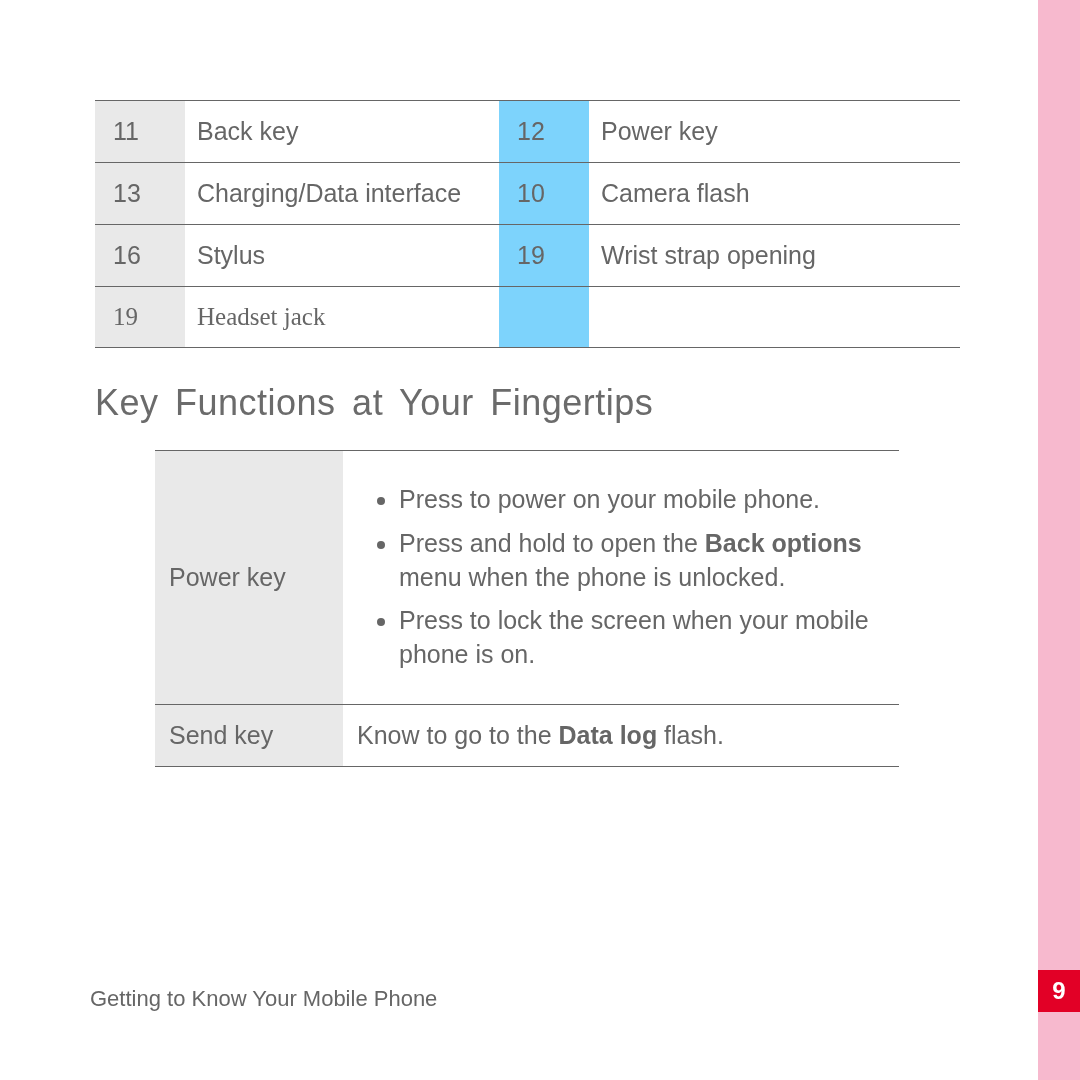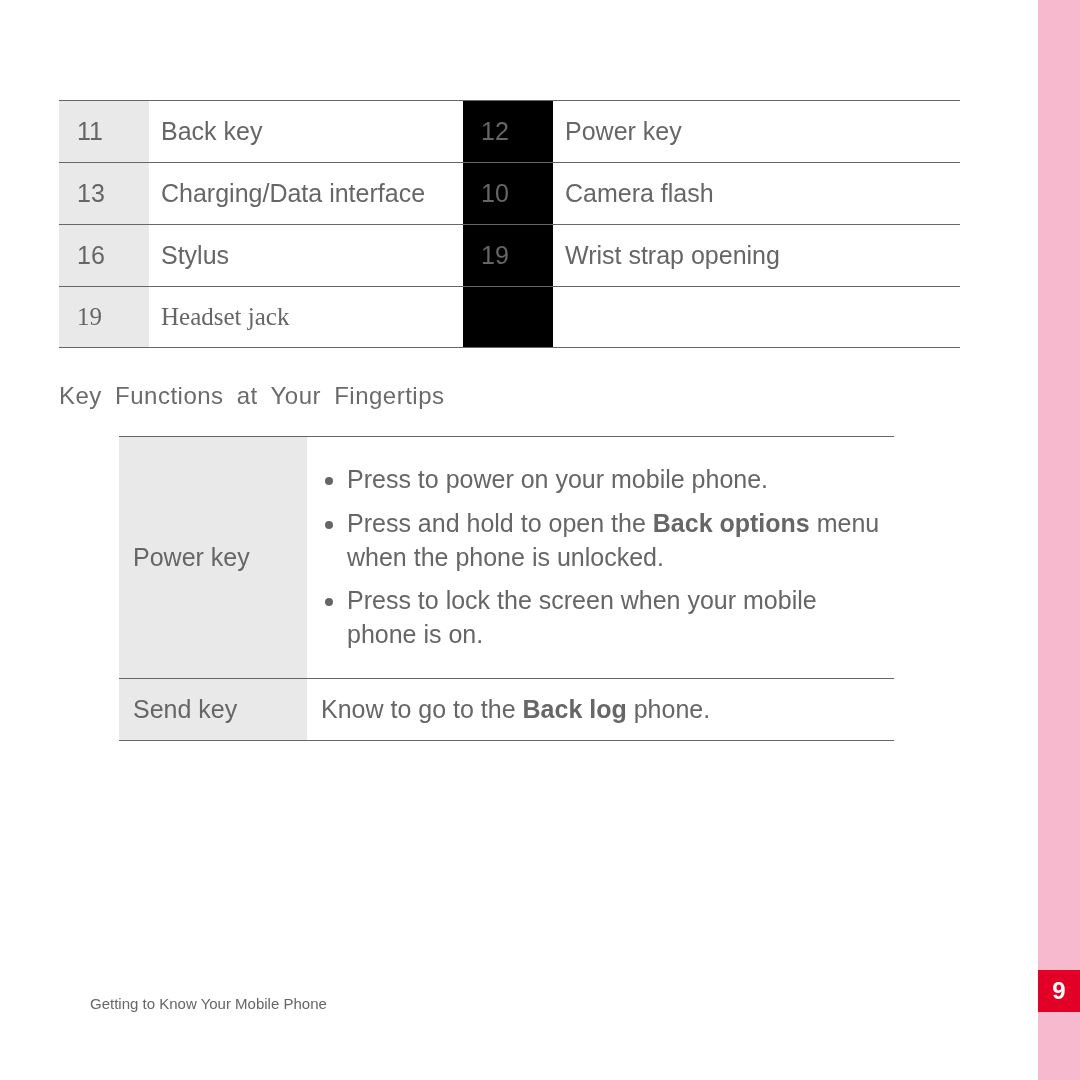--- a/index.html
+++ b/index.html
@@ -31,50 +31,50 @@
     font-size: 24px;
     font-weight: bold;
     display: flex;
     align-items: center;
     justify-content: center;
   }
   .footer-text {
     position: absolute;
     left: 90px;
     bottom: 68px;
-    font-size: 15px;
+    font-size: 22px;
     color: #666666;
   }
   .content {
-    padding: 100px 120px 0 59px;
+    padding: 100px 120px 0 95px;
   }
   
   table.parts {
     border-collapse: collapse;
     width: 100%;
     font-size: 25px;
     color: #666;
   }
   table.parts tr { border-top: 1.5px solid #666; }
   table.parts tr:last-child { border-bottom: 1.5px solid #666; font-family: Liberation Serif, serif; }
   table.parts td { padding: 16px 12px; vertical-align: middle; }
   table.parts td.num {
     background: #e9e9e9;
     width: 60px;
     text-align: left;
     padding-left: 18px;
   }
   table.parts td.label { width: 290px; }
   table.parts td.num2 {
-    background: #000000;
+    background: #7dd3fc;
     width: 60px;
     padding-left: 18px;
   }
   .section-title {
-    font-size: 24px;
+    font-size: 36px;
     color: #6b6b6b;
     margin: 34px 0 26px 0;
     letter-spacing: 0.5px;
     word-spacing: 6px;
   }
   
   table.funcs {
     border-collapse: collapse;
     width: 86%;
     margin-left: 60px;
@@ -83,21 +83,21 @@
   }
   table.funcs tr { border-top: 1.5px solid #666; }
   table.funcs tr:last-child { border-bottom: 1.5px solid #666; }
   table.funcs td { padding: 16px 14px; vertical-align: middle; }
   table.funcs td.key {
     background: #e9e9e9;
     width: 160px;
   }
   ul.bullets {
     list-style: disc;
-    margin: 0;
+    margin: 16px;
     padding-left: 26px;
   }
   ul.bullets li { margin: 10px 0; line-height: 1.35; }
   .bold { font-weight: bold; }
 </style>
 </head>
 <body>
 
 <div class="side-bar"></div>
 <div class="page-num-badge">9</div>
@@ -146,19 +146,19 @@
           <li>
             <span>Press and hold to open the </span><span class="bold">Back options</span><span> menu when the phone is unlocked.</span>
           </li>
           <li>Press to lock the screen when your mobile phone is on.</li>
         </ul>
       </td>
     </tr>
     <tr>
       <td class="key">Send key</td>
       <td>
-        <span>Know to go to the </span><span class="bold">Back log</span><span> phone.</span>
+        <span>Know to go to the </span><span class="bold">Data log</span><span> flash.</span>
       </td>
     </tr>
   </tbody>
     </table>
 
 </div>
 
 </body></html>

